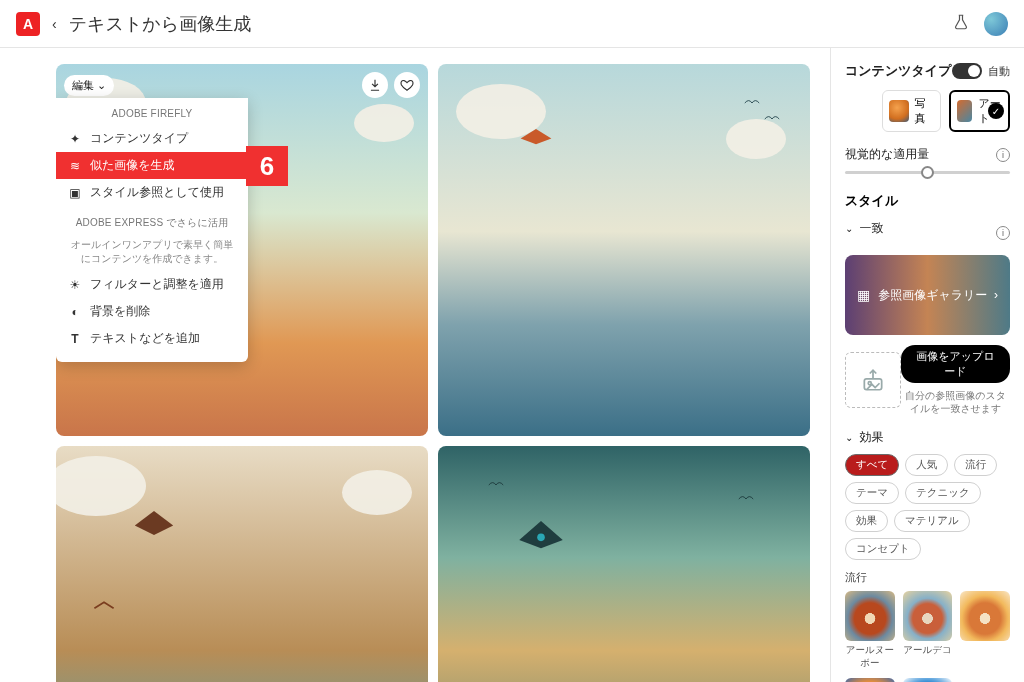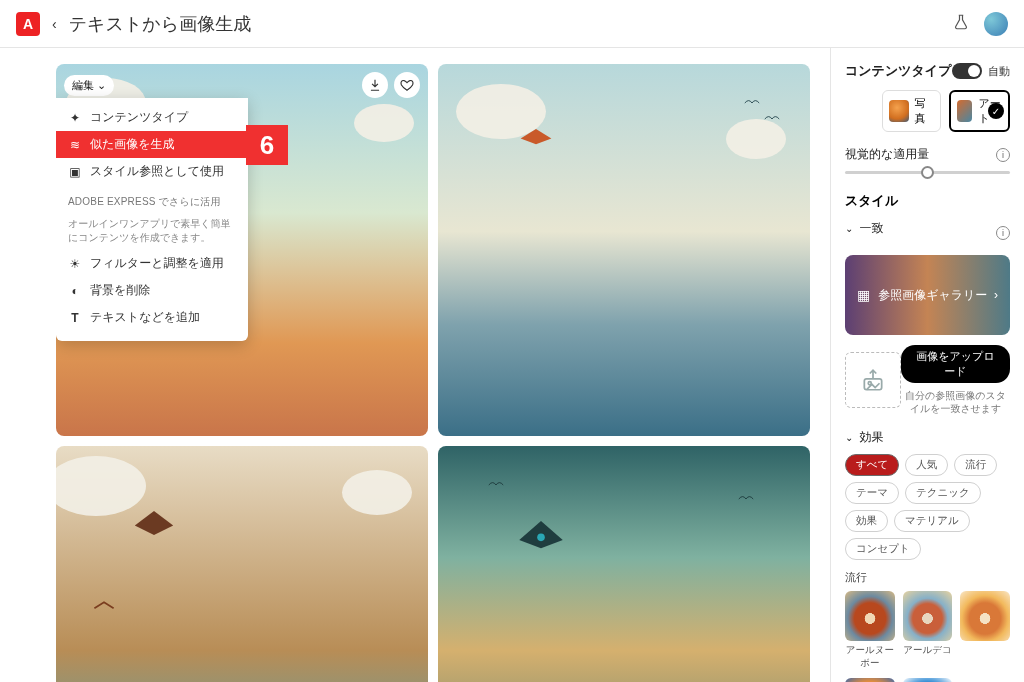--- a/index.html
+++ b/index.html
@@ -14,21 +14,21 @@
 .flask-icon { width: 18px; height: 18px; color: #555; }
 .globe-avatar { width: 24px; height: 24px; border-radius: 50%; background: radial-gradient(circle at 30% 30%, #7ec8d8, #3b7fb5); }
 
 
 .main { display: flex; height: calc(100% - 48px); }
 .canvas-area { flex: 1; padding: 16px 20px 12px 56px; display: flex; flex-direction: column; }
 .side-panel { width: 194px; border-left: 1px solid #e5e5e5; padding: 14px 14px 0 14px; overflow-y: auto; font-size: 12px; }
 
 
 .grid { display: grid; grid-template-columns: 1fr 1fr; gap: 10px; position: relative; }
-.thumb { width: 100%; aspect-ratio: 1/1; border-radius: 8px; overflow: hidden; position: relative; }
+.thumb { width: 100%; aspect-ratio: 1/1; border-radius: 8px; overflow: hidden; position: relative; text-align: center; }
 .thumb-overlay { position: absolute; top: 8px; left: 8px; right: 8px; display: flex; justify-content: space-between; align-items: center; }
 .edit-pill { background: #fff; border-radius: 14px; padding: 3px 8px; font-size: 11px; display: flex; align-items: center; gap: 3px; color: #222; cursor: pointer; }
 .overlay-right { display: flex; gap: 6px; }
 .circ-btn { width: 26px; height: 26px; border-radius: 50%; background: #fff; display: flex; align-items: center; justify-content: center; cursor: pointer; }
 
 
 .t1 { background: linear-gradient(180deg,#a9d5e0 0%,#d9e8d0 40%,#e09854 75%,#c9754a 100%); }
 .t2 { background: linear-gradient(180deg,#b7d8db 0%,#e8e6d2 45%,#7fa2ad 70%,#3b6f87 100%); }
 .t3 { background: linear-gradient(180deg,#e8dcc5 0%,#b88d56 55%,#6c9a94 80%,#b5c4b4 100%); }
 .t4 { background: linear-gradient(180deg,#2f6366 0%,#7fb1a0 30%,#d5b06e 55%,#3f7070 100%); }
@@ -137,20 +137,21 @@
               </div>
             <div class="circ-btn">
                 <svg width="14" height="14" viewBox="0 0 24 24" fill="none" stroke="#333" stroke-width="2">
                   <path d="M12 21s-7-4.5-9.5-9C.5 7 3 3.5 7 4.5c2 .5 3.5 2 5 3.5 1.5-1.5 3-3 5-3.5 4-1 6.5 2.5 4.5 7.5C19 16.5 12 21 12 21z"></path>
                 </svg>
               </div>
           </div>
         </div>
 
         <div class="ctx-menu">
+          <div class="ctx-head">ADOBE FIREFLY</div>
           <div class="ctx-item">
               <span class="ctx-icon">✦</span>
               <span>コンテンツタイプ</span>
             </div>
           <div class="ctx-item highlight">
             <span class="ctx-icon">≋</span>
               <span>似た画像を生成</span>
             <div class="callout">6</div>
           </div>
           <div class="ctx-item">

